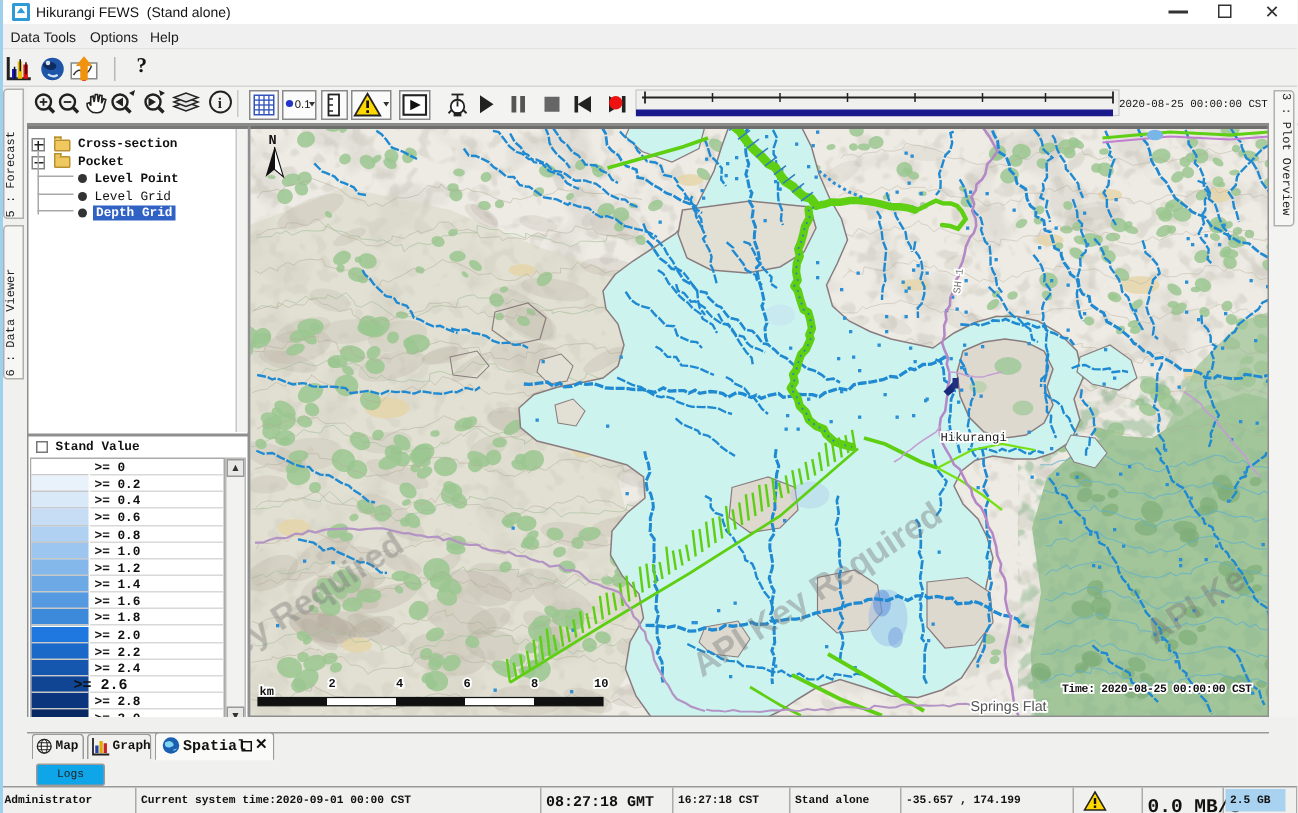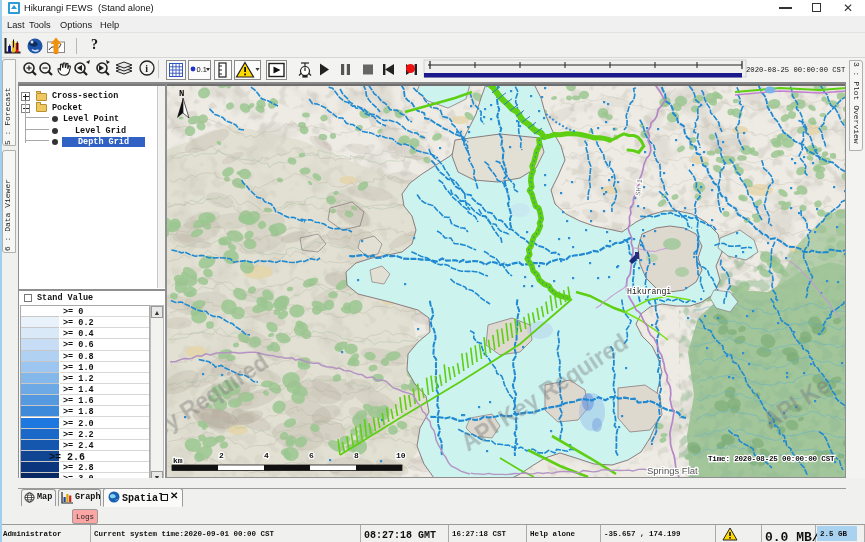--- a/index.html
+++ b/index.html
@@ -10,21 +10,21 @@
 <div class="abs" style="left:8px;top:2px;width:12px;height:12px;background:#2e9bd6;border-radius:1px;">
  <div class="abs" style="left:2px;top:2px;width:8px;height:8px;background:#fff;"></div>
  <div class="abs" style="left:3px;top:3px;width:6px;height:4px;background:#2e9bd6;clip-path:polygon(0 100%,50% 0,100% 100%);"></div>
 </div>
 <div class="abs" style="left:24px;top:3px;font-size:9.3px;color:#111;">Hikurangi FEWS&nbsp; (Stand alone)</div>
 <div class="abs" style="left:779px;top:7px;width:13px;height:1.5px;background:#333;"></div>
 <div class="abs" style="left:812px;top:3px;width:9px;height:9px;border:1.4px solid #333;"></div>
 <div class="abs" style="left:843px;top:1px;font-size:12px;color:#333;">✕</div>
 
 <div class="abs" style="left:0;top:16px;width:865px;height:17px;background:#f0f0f0;border-bottom:1px solid #e2e2e2;"></div>
-<div class="abs" style="left:7px;top:20px;font-size:9.3px;color:#1a1a1a;">Last</div>
+<div class="abs" style="left:7px;top:20px;font-size:9.3px;color:#1a1a1a;">Data</div>
 <div class="abs" style="left:29px;top:20px;font-size:9.3px;color:#1a1a1a;">Tools</div>
 <div class="abs" style="left:60px;top:20px;font-size:9.3px;color:#1a1a1a;">Options</div>
 <div class="abs" style="left:100px;top:20px;font-size:9.3px;color:#1a1a1a;">Help</div>
 
 <div class="abs" style="left:0;top:33px;width:865px;height:25px;background:#f1f1ef;border-bottom:1px solid #d6d6d6;"></div>
 <svg class="abs" style="left:4px;top:37px;" width="80" height="18" viewBox="0 0 80 18">
  <path d="M1.5,1 v14.5 h15" stroke="#222" stroke-width="2" fill="none"></path>
  <rect x="4" y="9" width="3" height="6.5" fill="#1a1acc"></rect>
     <rect x="7.8" y="4" width="3" height="11.5" fill="#e8c400"></rect>
     <rect x="11.6" y="6" width="3" height="9.5" fill="#dd1111"></rect>
@@ -161,23 +161,23 @@
 <div class="abs" style="left:22.5px;top:107.5px;width:6px;height:1px;background:#222;"></div>
 <div class="abs" style="left:36px;top:92.5px;width:11px;height:8px;background:#f0c860;border:1px solid #b89030;border-radius:1px;"></div>
 <div class="abs" style="left:36px;top:90.5px;width:5px;height:2.5px;background:#f0c860;border:1px solid #b89030;border-bottom:none;"></div>
 <div class="abs" style="left:36px;top:104px;width:11px;height:8px;background:#f0c860;border:1px solid #b89030;border-radius:1px;"></div>
 <div class="abs" style="left:36px;top:102px;width:5px;height:2.5px;background:#f0c860;border:1px solid #b89030;border-bottom:none;"></div>
 <div class="abs mono" style="left:52px;top:91px;font-size:8.5px;font-weight:bold;color:#111;">Cross-section</div>
 <div class="abs mono" style="left:52px;top:102.5px;font-size:8.5px;font-weight:bold;color:#111;">Pocket</div>
 <div class="abs" style="left:52px;top:116.0px;width:6px;height:6px;border-radius:50%;background:#333;"></div>
 <div class="abs mono" style="left:63px;top:114.0px;font-size:8.5px;font-weight:bold;color:#111;">Level Point</div>
 <div class="abs" style="left:52px;top:127.5px;width:6px;height:6px;border-radius:50%;background:#333;"></div>
-<div class="abs mono" style="left:63px;top:125.5px;font-size:8.5px;font-weight:bold;color:#111;margin-left:12px;">Level Grid</div>
+<div class="abs mono" style="left:63px;top:125.5px;font-size:8.5px;font-weight:normal;color:#111;">Level Grid</div>
 <div class="abs" style="left:52px;top:139.0px;width:6px;height:6px;border-radius:50%;background:#333;"></div>
-<div class="abs mono" style="left:62px;top:137.0px;font-size:8.5px;font-weight:bold;color:#fff;background:#2f62c4;padding:0 16px;">Depth Grid</div>
+<div class="abs mono" style="left:62px;top:137.0px;font-size:8.5px;font-weight:bold;color:#fff;background:#2f62c4;padding:0 2px;">Depth Grid</div>
 <div class="abs" style="left:25px;top:101px;width:1px;height:42px;background:#a8a8a8;"></div>
 <div class="abs" style="left:25px;top:117.0px;width:24px;height:1px;background:#a8a8a8;"></div>
 <div class="abs" style="left:25px;top:128.5px;width:24px;height:1px;background:#a8a8a8;"></div>
 <div class="abs" style="left:25px;top:140.0px;width:24px;height:1px;background:#a8a8a8;"></div>
 <div class="abs" style="left:157px;top:86px;width:8px;height:202px;background:#f2f2f0;border-left:1px solid #c8c8c8;"></div>
 
 <div class="abs" style="left:18px;top:290px;width:148px;height:197px;background:#fff;border:1px solid #8f8f8f;"></div>
 <div class="abs" style="left:24px;top:294px;width:8px;height:8px;border:1px solid #777;background:#fff;"></div>
 <div class="abs mono" style="left:37px;top:293px;font-size:8.5px;font-weight:bold;color:#111;">Stand Value</div>
 <div class="abs" style="left:20px;top:305px;width:130px;height:180px;background:#fff;border:1px solid #aaa;overflow:hidden;"></div>
@@ -1271,33 +1271,33 @@
   </svg>
 <div class="abs mono" style="left:75px;top:492px;font-size:8.5px;font-weight:bold;color:#111;">Graph</div>
 <div class="abs" style="left:103px;top:488px;width:80px;height:19px;background:#fafaf8;border:1px solid #9a9a9a;border-bottom:1px solid #fafaf8;border-radius:3px 3px 0 0;"></div>
 <svg class="abs" style="left:108px;top:491px;" width="12" height="12" viewBox="0 0 12 12">
     <circle cx="6" cy="6" r="5.5" fill="#1b5fb0"></circle>
     <path d="M2,4 q3,-2 5,0 q2,2 -1,3 q-3,1 -4,-1 z M7,9 q2,1 3,-1" fill="#7fd4f0"></path>
   </svg>
 <div class="abs mono" style="left:122px;top:493px;font-size:10px;font-weight:bold;color:#111;">Spatial</div>
 <div class="abs" style="left:161px;top:494px;width:7px;height:7px;border:1.5px solid #111;"></div>
 <div class="abs" style="left:170px;top:490px;font-size:10px;font-weight:bold;color:#111;">✕</div>
-<div class="abs mono" style="left:24px;top:509px;width:26px;height:15px;background:#fca5a5;border:1px solid #9a9a9a;border-radius:2px;font-size:7.5px;color:#222;text-align:center;line-height:14px;margin-left:48px;">Logs</div>
+<div class="abs mono" style="left:24px;top:509px;width:46px;height:15px;background:#0ea5e9;border:1px solid #9a9a9a;border-radius:2px;font-size:7.5px;color:#222;text-align:center;line-height:14px;">Logs</div>
 
 <div class="abs" style="left:0;top:524px;width:865px;height:18px;background:#f0f0ee;border-top:1px solid #9a9a9a;"></div>
 <div class="abs" style="left:0px;top:525px;width:91px;height:17px;border-right:1px solid #ababab;"></div>
 <div class="abs mono" style="left:3px;top:530px;font-size:7.5px;font-weight:bold;color:#111;white-space:nowrap;">Administrator</div>
 <div class="abs" style="left:91px;top:525px;width:270px;height:17px;border-right:1px solid #ababab;"></div>
 <div class="abs mono" style="left:94px;top:530px;font-size:7.5px;font-weight:bold;color:#111;white-space:nowrap;">Current system time:2020-09-01 00:00 CST</div>
 <div class="abs" style="left:361px;top:525px;width:88px;height:17px;border-right:1px solid #ababab;"></div>
 <div class="abs mono" style="left:364px;top:530px;font-size:10px;font-weight:bold;color:#111;white-space:nowrap;">08:27:18 GMT</div>
 <div class="abs" style="left:449px;top:525px;width:78px;height:17px;border-right:1px solid #ababab;"></div>
 <div class="abs mono" style="left:452px;top:530px;font-size:7.5px;font-weight:bold;color:#111;white-space:nowrap;">16:27:18 CST</div>
 <div class="abs" style="left:527px;top:525px;width:74px;height:17px;border-right:1px solid #ababab;"></div>
-<div class="abs mono" style="left:530px;top:530px;font-size:7.5px;font-weight:bold;color:#111;white-space:nowrap;">Help alone</div>
+<div class="abs mono" style="left:530px;top:530px;font-size:7.5px;font-weight:bold;color:#111;white-space:nowrap;">Stand alone</div>
 <div class="abs" style="left:601px;top:525px;width:115px;height:17px;border-right:1px solid #ababab;"></div>
 <div class="abs mono" style="left:604px;top:530px;font-size:7.5px;font-weight:bold;color:#111;white-space:nowrap;">-35.657 , 174.199</div>
 <div class="abs" style="left:716px;top:525px;width:46px;height:17px;border-right:1px solid #ababab;"></div>
 <div class="abs" style="left:762px;top:525px;width:54px;height:17px;border-right:1px solid #ababab;"></div>
 <div class="abs mono" style="left:765px;top:530px;font-size:13px;font-weight:bold;color:#111;white-space:nowrap;">0.0 MB/s</div>
 <div class="abs" style="left:816px;top:525px;width:49px;height:17px;border-right:1px solid #ababab;"></div>
 <div class="abs" style="left:817px;top:526px;width:40px;height:15px;background:#a8d2f0;"></div>
 <div class="abs mono" style="left:820px;top:530px;font-size:7.5px;font-weight:bold;color:#111;">2.5 GB</div>
 <svg class="abs" style="left:722px;top:527px;" width="16" height="14" viewBox="0 0 16 14">
     <polygon points="8,1 15,13 1,13" fill="#ffd800" stroke="#222" stroke-width="1"></polygon>

